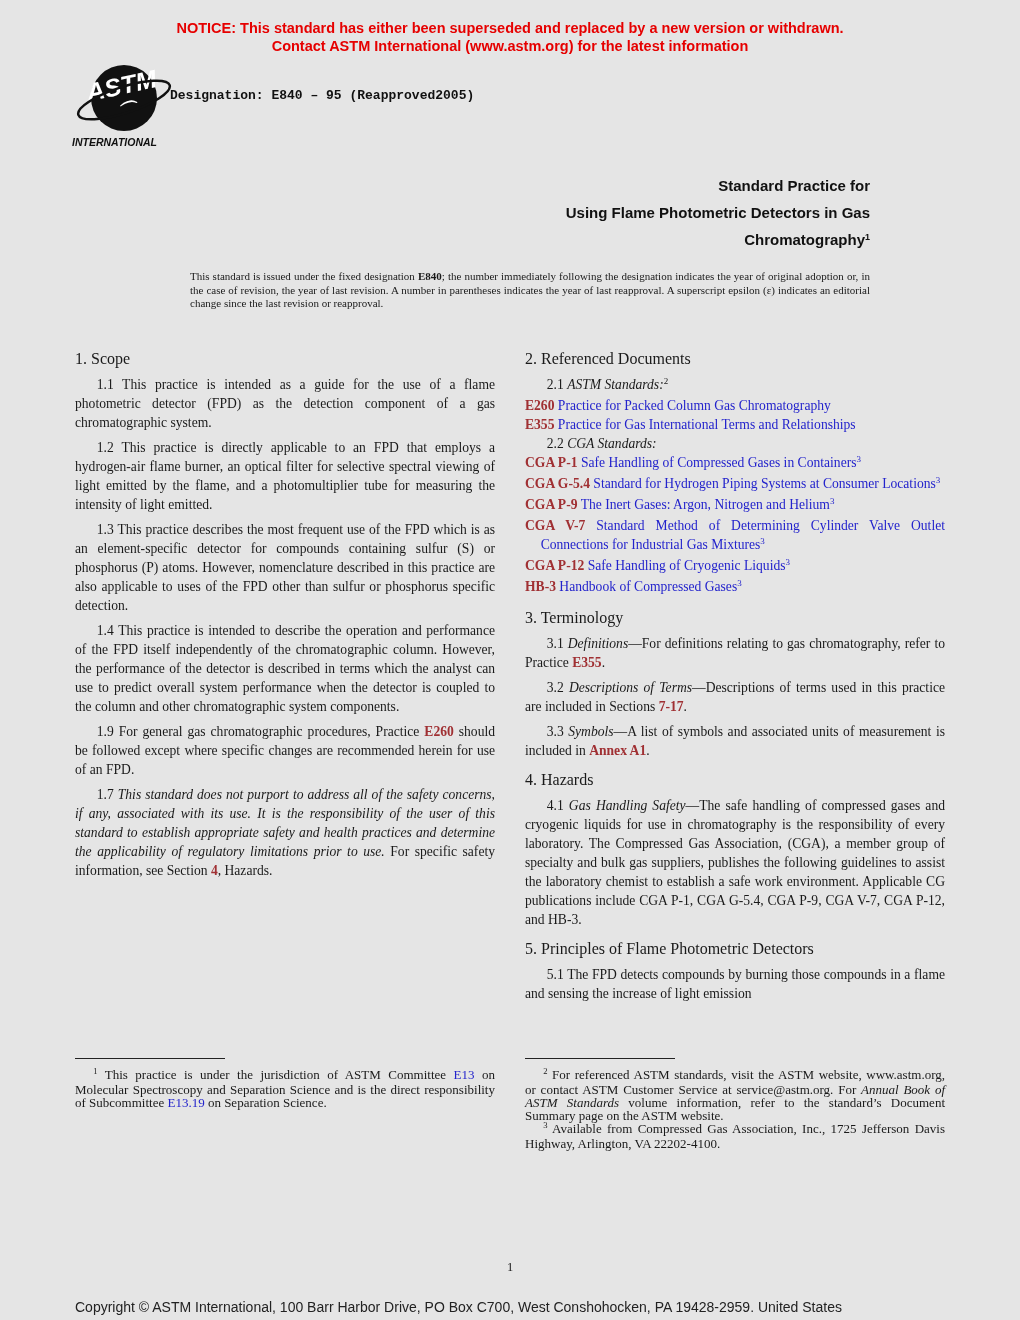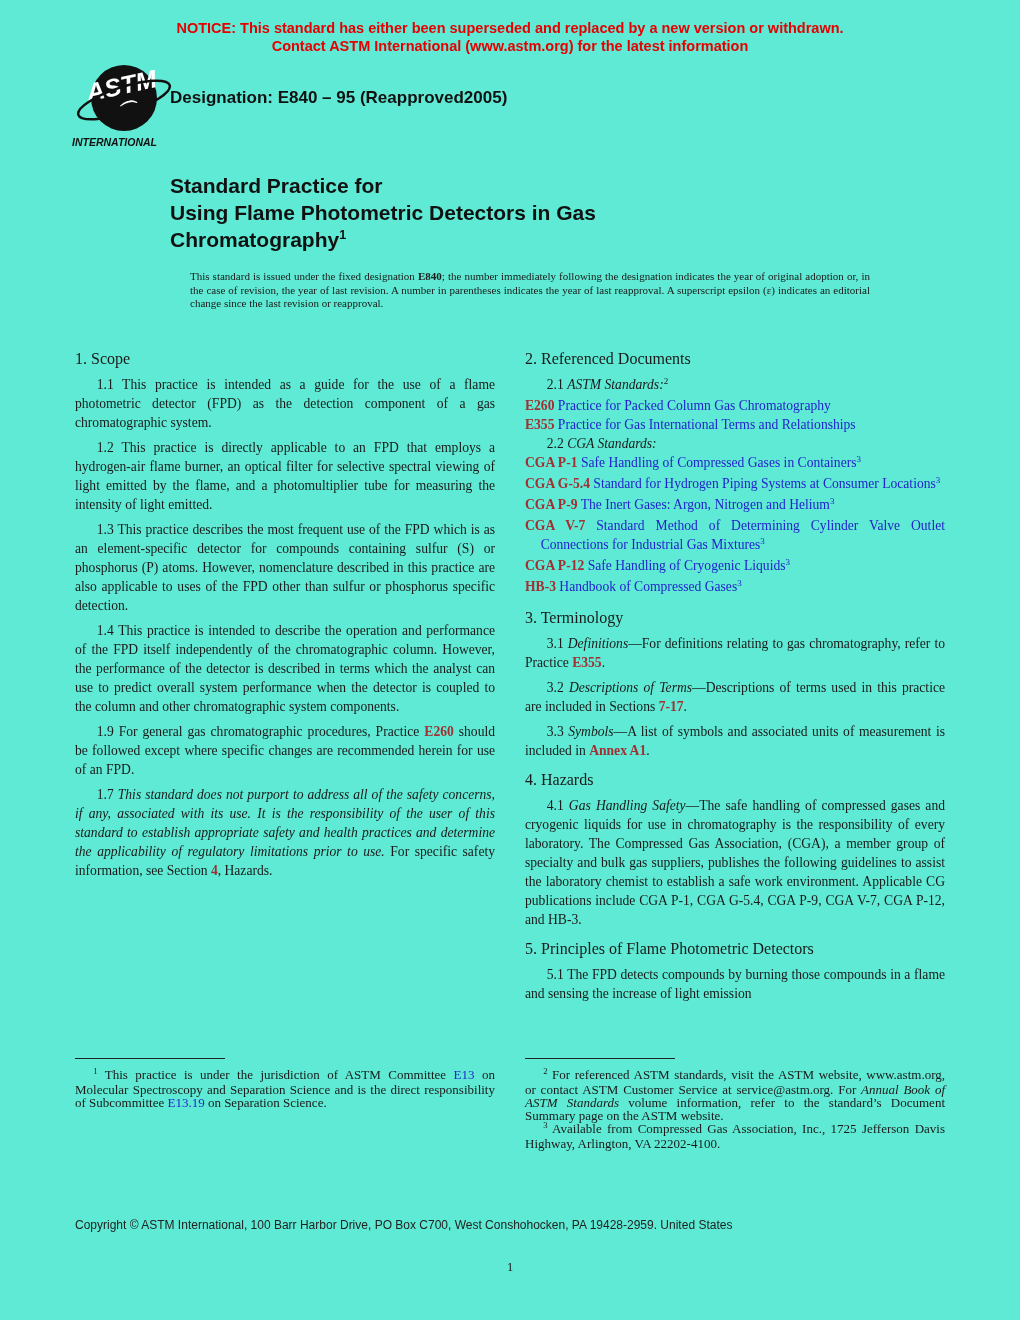--- a/index.html
+++ b/index.html
@@ -6,49 +6,49 @@
     --red:#e60000;
     --link-red:#a03033;
     --link-blue:#2323cc;
     --ink:#1a1a1a;
   }
   *{box-sizing:border-box;margin:0;padding:0;}
   html,body{background:#ffffff;}
   .page{
     position:relative;
     width:1020px;height:1320px;
-    background:#5eead4;
+    background:#e5e5e5;
     font-family:"Liberation Serif", serif;
     color:var(--ink);
     overflow:hidden;
     padding-left:23px;
   }
   
   .notice{
     position:absolute;top:20px;left:0;right:0;
     text-align:center;
     font-family:"Liberation Sans", sans-serif;
     font-weight:bold;
     font-size:14.5px;line-height:17.5px;
     color:var(--red);
   }
   
   .logo{position:absolute;left:72px;top:60px;width:100px;height:92px;}
   .logo svg{display:block;}
   
   .designation{
     position:absolute;left:170px;top:88px;
-    font-family:Liberation Sans, sans-serif;
-    font-weight:bold;font-size:17px;color:#111;
+    font-family:Liberation Mono, monospace;
+    font-weight:bold;font-size:13px;color:#111;
   }
   
   .title{
     position:absolute;left:170px;top:172px;width:700px;
     font-family:"Liberation Sans", sans-serif;
-    font-weight:bold;font-size:21px;line-height:27px;color:#111;
+    font-weight:bold;font-size:15px;line-height:27px;color:#111;text-align:right;
   }
   .title .t-sup{font-size:60%;vertical-align:baseline;position:relative;top:-0.6em;}
   
   .preamble{
     position:absolute;left:170px;top:270px;width:680px;
     font-size:11px;line-height:13.5px;
     text-align:justify;
     margin-left:20px;
   }
   
@@ -77,23 +77,23 @@
     font-size:13px;line-height:13px;
   }
   .footnote .fn-rule{
     width:150px;border-top:1.5px solid #222;margin-bottom:9px;
   }
   .footnote p{margin:0;text-indent:1.4em;text-align:justify;}
   .fn-left{left:75px;}
   .fn-right{left:525px;}
   
   .copyright{
-    position:absolute;left:75px;top:1218px;width:870px;
+    position:absolute;left:75px;top:1299px;width:870px;
     font-family:"Liberation Sans", sans-serif;
-    font-size:12px;color:#222;
+    font-size:14px;color:#222;
   }
   .page-number{
     position:absolute;left:0;right:0;top:1260px;
     text-align:center;font-size:12.5px;
   }
 </style>
 </head>
 <body>
 
 <div class="page">

